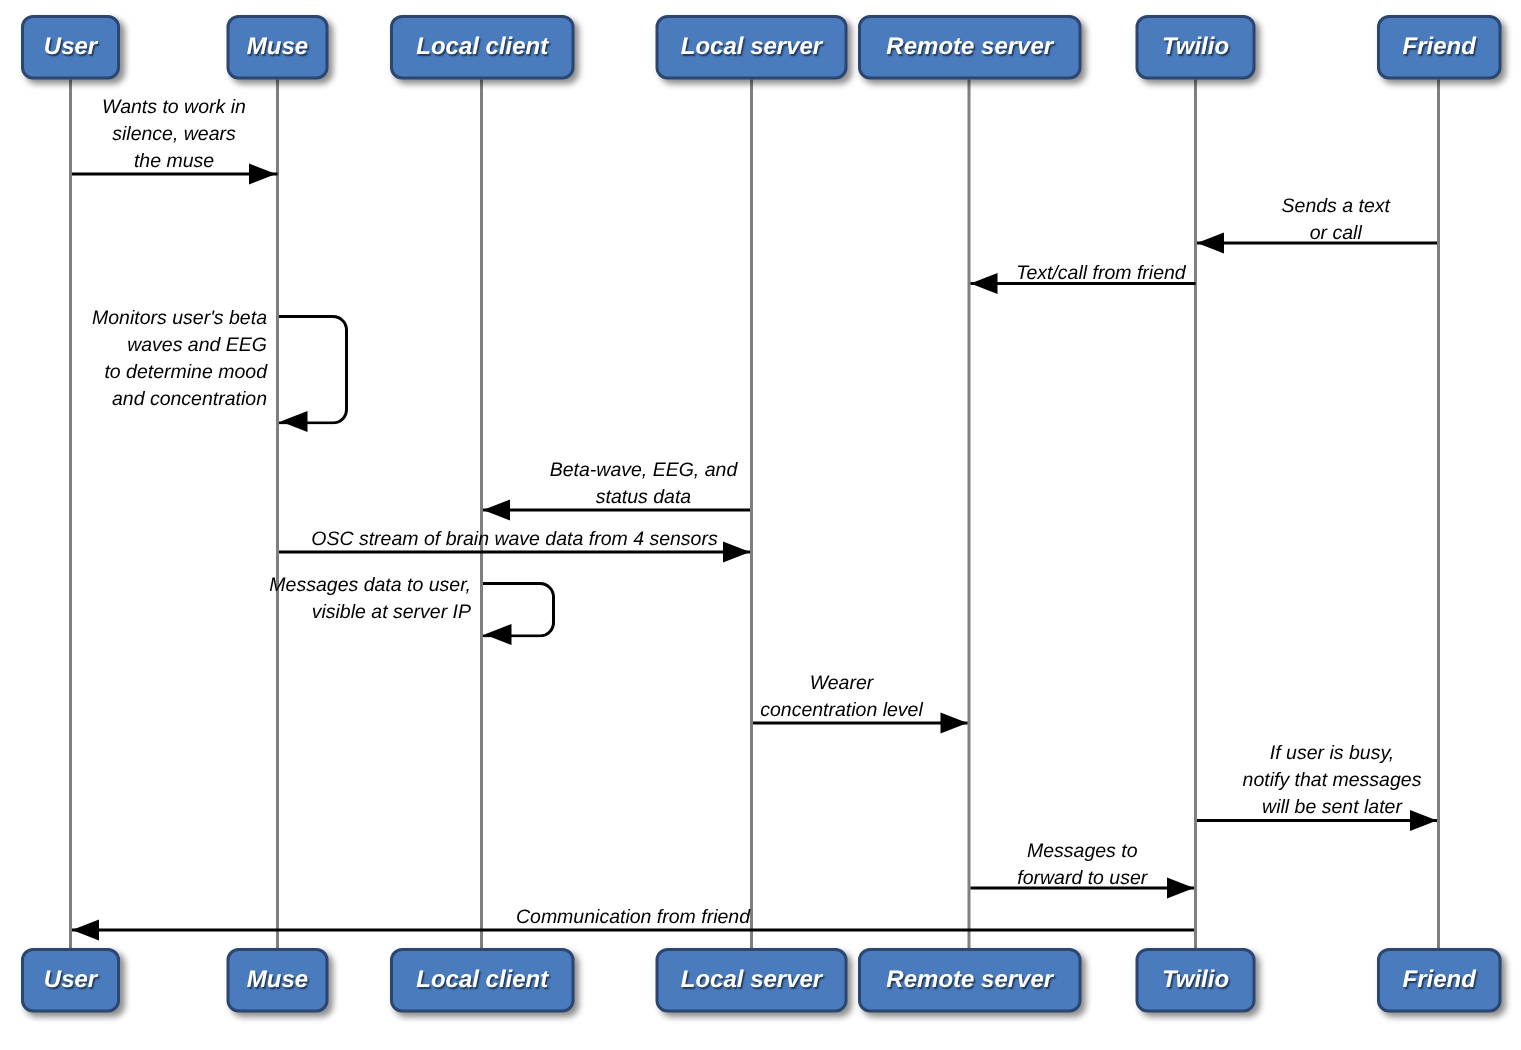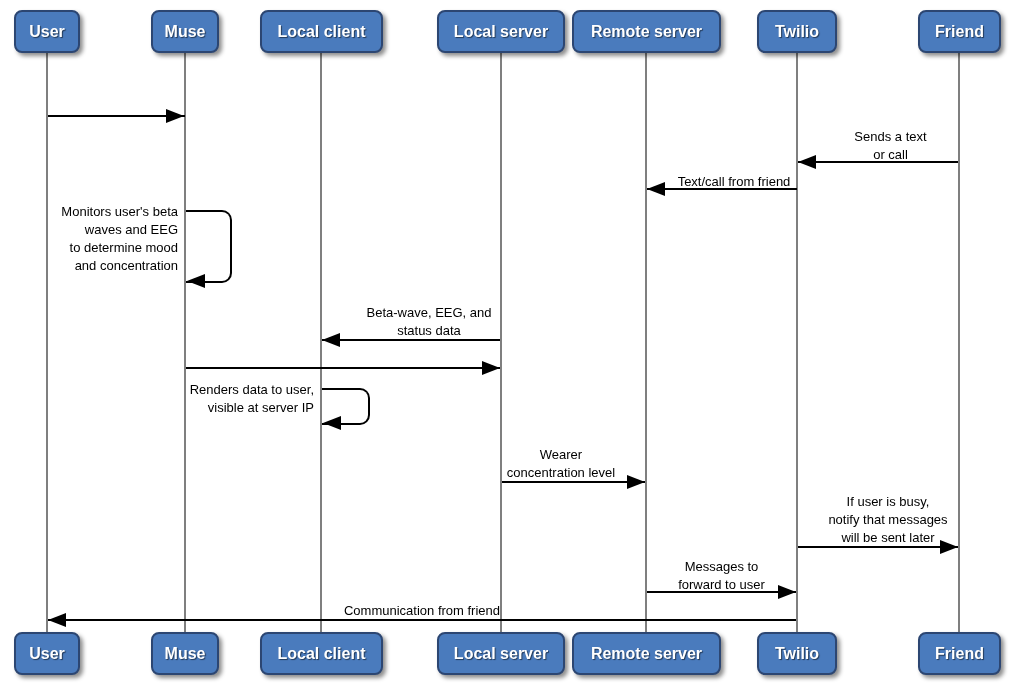--- a/index.html
+++ b/index.html
@@ -1,15 +1,15 @@
 <!DOCTYPE html>
 <html><head>
 <meta charset="utf-8">
 <style>
-  * { margin: 0; padding: 0; box-sizing: border-box; }
+  * { margin: 0; padding: 0; box-sizing: border-box; font-style: italic; }
   html, body { background: #ffffff; }
   body { font-family: "Liberation Sans", sans-serif; }
 
   .diagram {
     position: relative;
     width: 1014px;
     height: 700px;
     background: #ffffff;
     overflow: hidden;
   }
@@ -95,20 +95,23 @@
   <div class="lifeline" style="left:958px;"></div>
 
   <div class="actor" style="left:14px;  top:10px; width:66px;">User</div>
   <div class="actor" style="left:151px; top:10px; width:68px;">Muse</div>
   <div class="actor" style="left:260px; top:10px; width:123px;">Local client</div>
   <div class="actor" style="left:437px; top:10px; width:128px;">Local server</div>
   <div class="actor" style="left:572px; top:10px; width:149px;">Remote server</div>
   <div class="actor" style="left:757px; top:10px; width:80px;">Twilio</div>
   <div class="actor" style="left:918px; top:10px; width:83px;">Friend</div>
 
+  <div class="msg-label" style="left:47px; width:138px; top:62px;">Wants to work in
+silence, wears
+the muse</div>
   <div class="msg-line" style="left:48px; top:115px; width:137px;"></div>
   <div class="arrow-r" style="left:166px; top:109px;"></div>
 
   <div class="msg-label" style="left:798px; width:185px; top:128px;">Sends a text
 or call</div>
   <div class="msg-line" style="left:798px; top:161px; width:160px;"></div>
   <div class="arrow-l" style="left:798px; top:155px;"></div>
 
   <div class="msg-label" style="left:647px; width:174px; top:173px;">Text/call from friend</div>
   <div class="msg-line" style="left:647px; top:188px; width:150px;"></div>
@@ -119,24 +122,25 @@
 to determine mood
 and concentration</div>
   <div class="self-loop" style="left:186px; top:210px; width:46px; height:73px;"></div>
   <div class="arrow-l" style="left:187px; top:274px;"></div>
 
   <div class="msg-label" style="left:322px; width:214px; top:304px;">Beta-wave, EEG, and
 status data</div>
   <div class="msg-line" style="left:322px; top:339px; width:178px;"></div>
   <div class="arrow-l" style="left:322px; top:333px;"></div>
 
+  <div class="msg-label" style="left:186px; width:314px; top:350px;">OSC stream of brain wave data from 4 sensors</div>
   <div class="msg-line" style="left:186px; top:367px; width:314px;"></div>
   <div class="arrow-r" style="left:482px; top:361px;"></div>
 
-  <div class="msg-label right" style="left:135px; width:179px; top:381px;">Renders data to user,
+  <div class="msg-label right" style="left:135px; width:179px; top:381px;">Messages data to user,
 visible at server IP</div>
   <div class="self-loop" style="left:322px; top:388px; width:48px; height:37px;"></div>
   <div class="arrow-l" style="left:323px; top:416px;"></div>
 
   <div class="msg-label" style="left:502px; width:118px; top:446px;">Wearer
 concentration level</div>
   <div class="msg-line" style="left:502px; top:481px; width:143px;"></div>
   <div class="arrow-r" style="left:627px; top:475px;"></div>
 
   <div class="msg-label" style="left:798px; width:180px; top:493px;">If user is busy,

